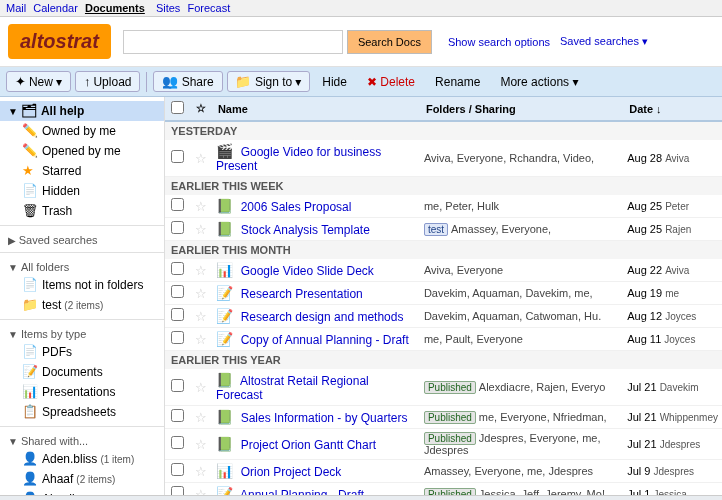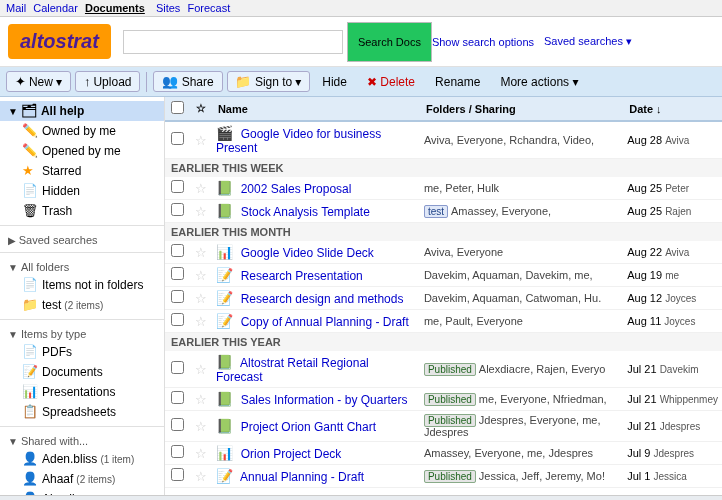--- a/index.html
+++ b/index.html
@@ -7,25 +7,25 @@
 
     
     #top-bar { background: #f1f1f1; border-bottom: 1px solid #ccc; padding: 2px 6px; display: flex; align-items: center; justify-content: space-between; font-size: 11px; }
     #top-bar-left a, #top-bar-right a { color: #00c; text-decoration: none; margin-right: 4px; }
     #top-bar-left span { margin-right: 4px; font-weight: bold; }
     #top-bar-right { font-size: 11px; }
     #top-bar-right span { margin: 0 2px; color: #666; }
 
     
     #header { background: #fff; padding: 4px 8px; display: flex; align-items: center; border-bottom: 1px solid #e0e0e0; height: 50px; }
-    #logo { background: #f90; border: 2px solid #f90; border-radius: 4px; padding: 4px 10px; font-size: 20px; font-weight: bold; color: #4c1d95; margin-right: 12px; font-style: italic; }
+    #logo { background: #f90; border: 2px solid #f90; border-radius: 4px; padding: 4px 10px; font-size: 20px; font-weight: bold; color: #7f1d1d; margin-right: 12px; font-style: italic; }
     #search-bar { display: flex; align-items: center; flex: 1; }
     #search-input { border: 1px solid #ccc; height: 24px; width: 220px; padding: 2px 6px; font-size: 12px; }
-    #search-btn { background: #22c55e; border: 1px solid #bbb; height: 40px; padding: 0 10px; font-size: 11px; cursor: pointer; margin-left: 4px; }
-    #search-options { color: #00c; text-decoration: none; font-size: 11px; margin-left: 0; cursor: pointer; text-align: center; }
+    #search-btn { background: #fdba74; border: 1px solid #bbb; height: 24px; padding: 0 10px; font-size: 11px; cursor: pointer; margin-left: 4px; }
+    #search-options { color: #00c; text-decoration: none; font-size: 11px; margin-left: 16px; cursor: pointer; text-align: center; }
     #saved-searches { color: #00c; text-decoration: none; font-size: 11px; margin-left: 10px; cursor: pointer; }
     #saved-searches::after { content: ' ▾'; }
 
     
     #toolbar { background: #d6e8f7; border-bottom: 1px solid #b0c8e0; padding: 4px 6px; display: flex; align-items: center; gap: 4px; }
     .toolbar-btn { display: flex; align-items: center; gap: 3px; background: #e8f2fc; border: 1px solid #aac; border-radius: 3px; padding: 2px 8px; font-size: 12px; cursor: pointer; color: #000; }
     .toolbar-btn .icon { font-size: 13px; }
     .toolbar-sep { width: 1px; background: #aac; height: 20px; margin: 0 2px; }
     .toolbar-btn-flat { background: none; border: none; padding: 2px 8px; font-size: 12px; cursor: pointer; color: #000; }
 
@@ -241,20 +241,23 @@
           <th class="th-folder">
             <span>Folders / Sharing</span>
           </th>
           <th class="th-date sortable">
             <span>Date</span>
             <span>↓</span>
           </th>
         </tr>
       </thead>
       <tbody id="doc-tbody">
+      <tr class="section-header">
+            <td colspan="5">YESTERDAY</td>
+          </tr>
           <tr class="doc-row">
         <td class="check-col">
           <input type="checkbox" style="">
         </td>
         <td class="star-col">☆</td>
         <td>
           <span class="doc-icon">🎬</span>
           <a class="doc-name">Google Video for business Present</a>
         </td>
         <td class="folder-sharing">Aviva, Everyone, Rchandra, Video,</td>
@@ -263,21 +266,21 @@
           <tr class="section-header">
             <td colspan="5">EARLIER THIS WEEK</td>
           </tr>
           <tr class="doc-row">
         <td class="check-col">
           <input type="checkbox" style="">
         </td>
         <td class="star-col">☆</td>
         <td>
           <span class="doc-icon">📗</span>
-          <a class="doc-name">2002 Sales Proposal</a>
+          <a class="doc-name">2006 Sales Proposal</a>
         </td>
         <td class="folder-sharing">me, Peter, Hulk</td>
         <td class="date-cell">Aug 25 <span class="date-owner">Peter</span></td>
       </tr>
           <tr class="doc-row">
         <td class="check-col">
           <input type="checkbox" style="">
         </td>
         <td class="star-col">☆</td>
         <td>

